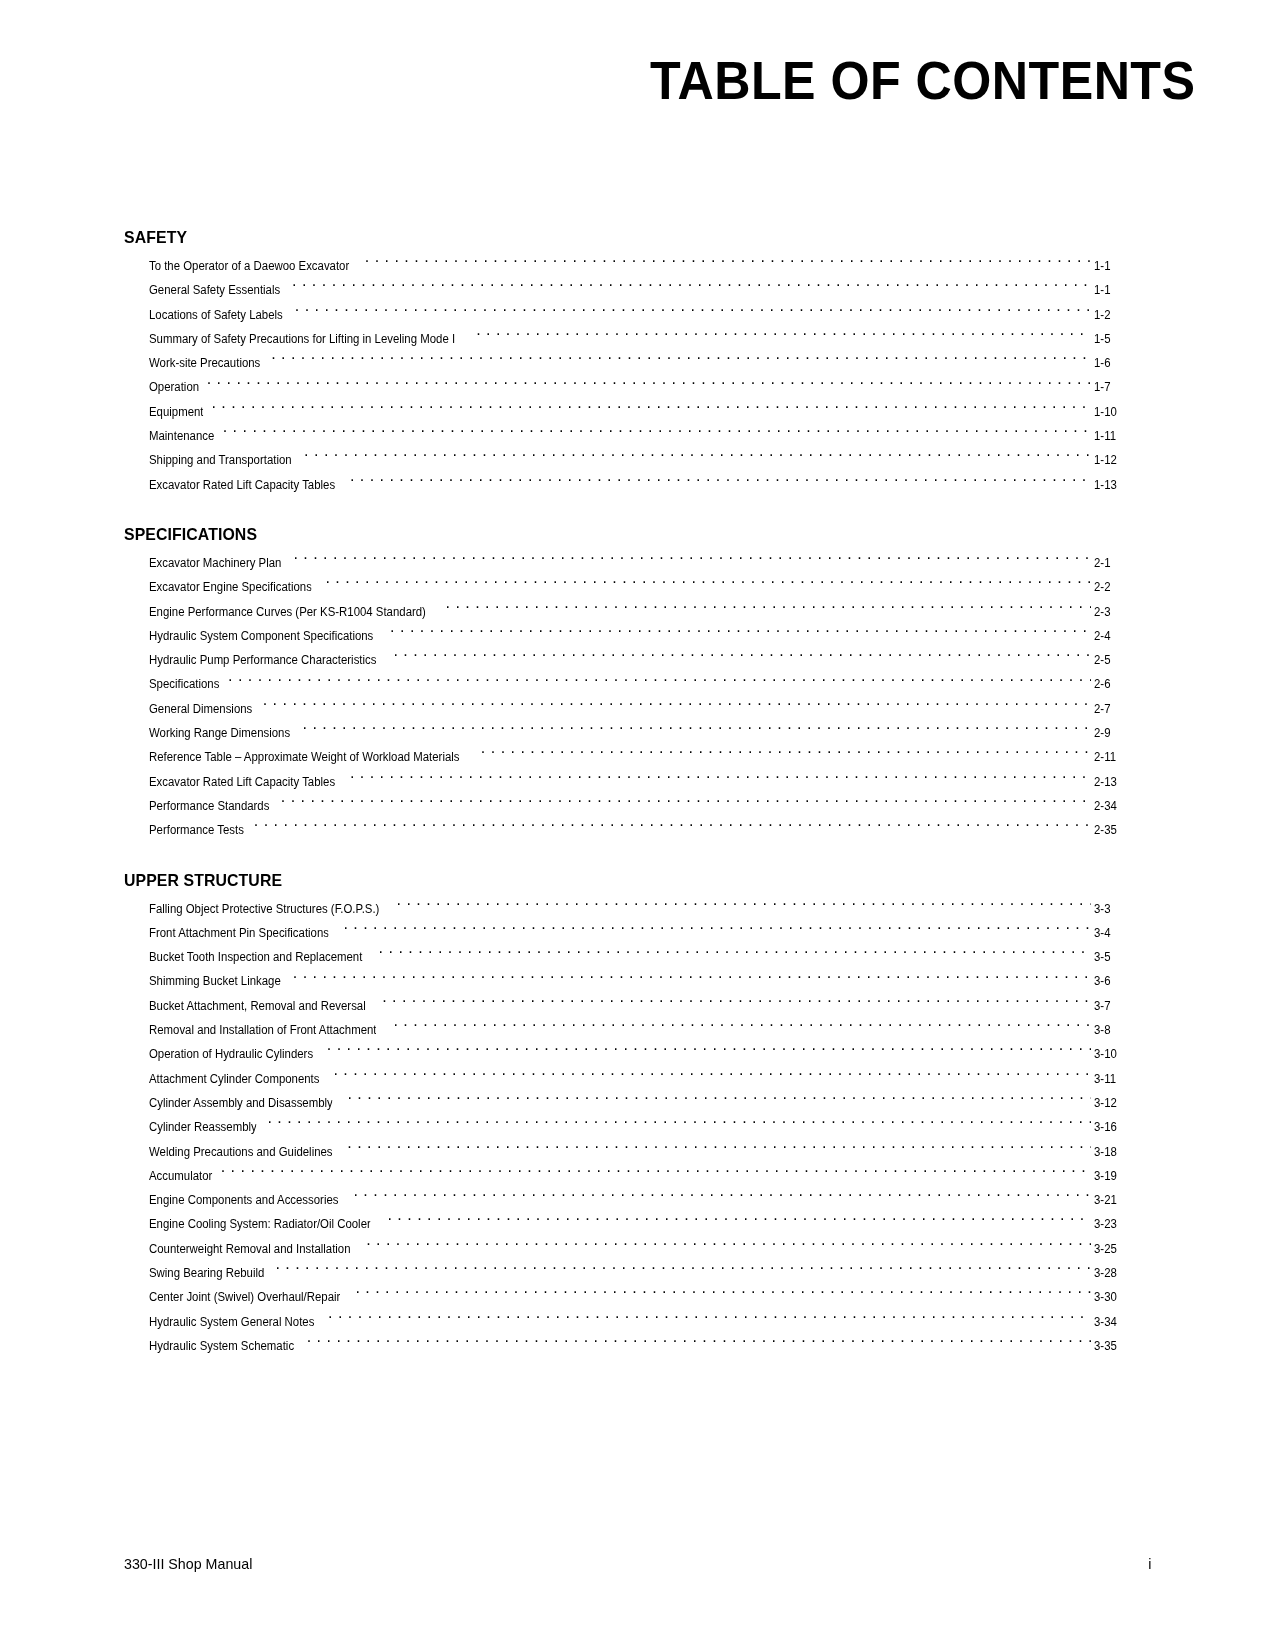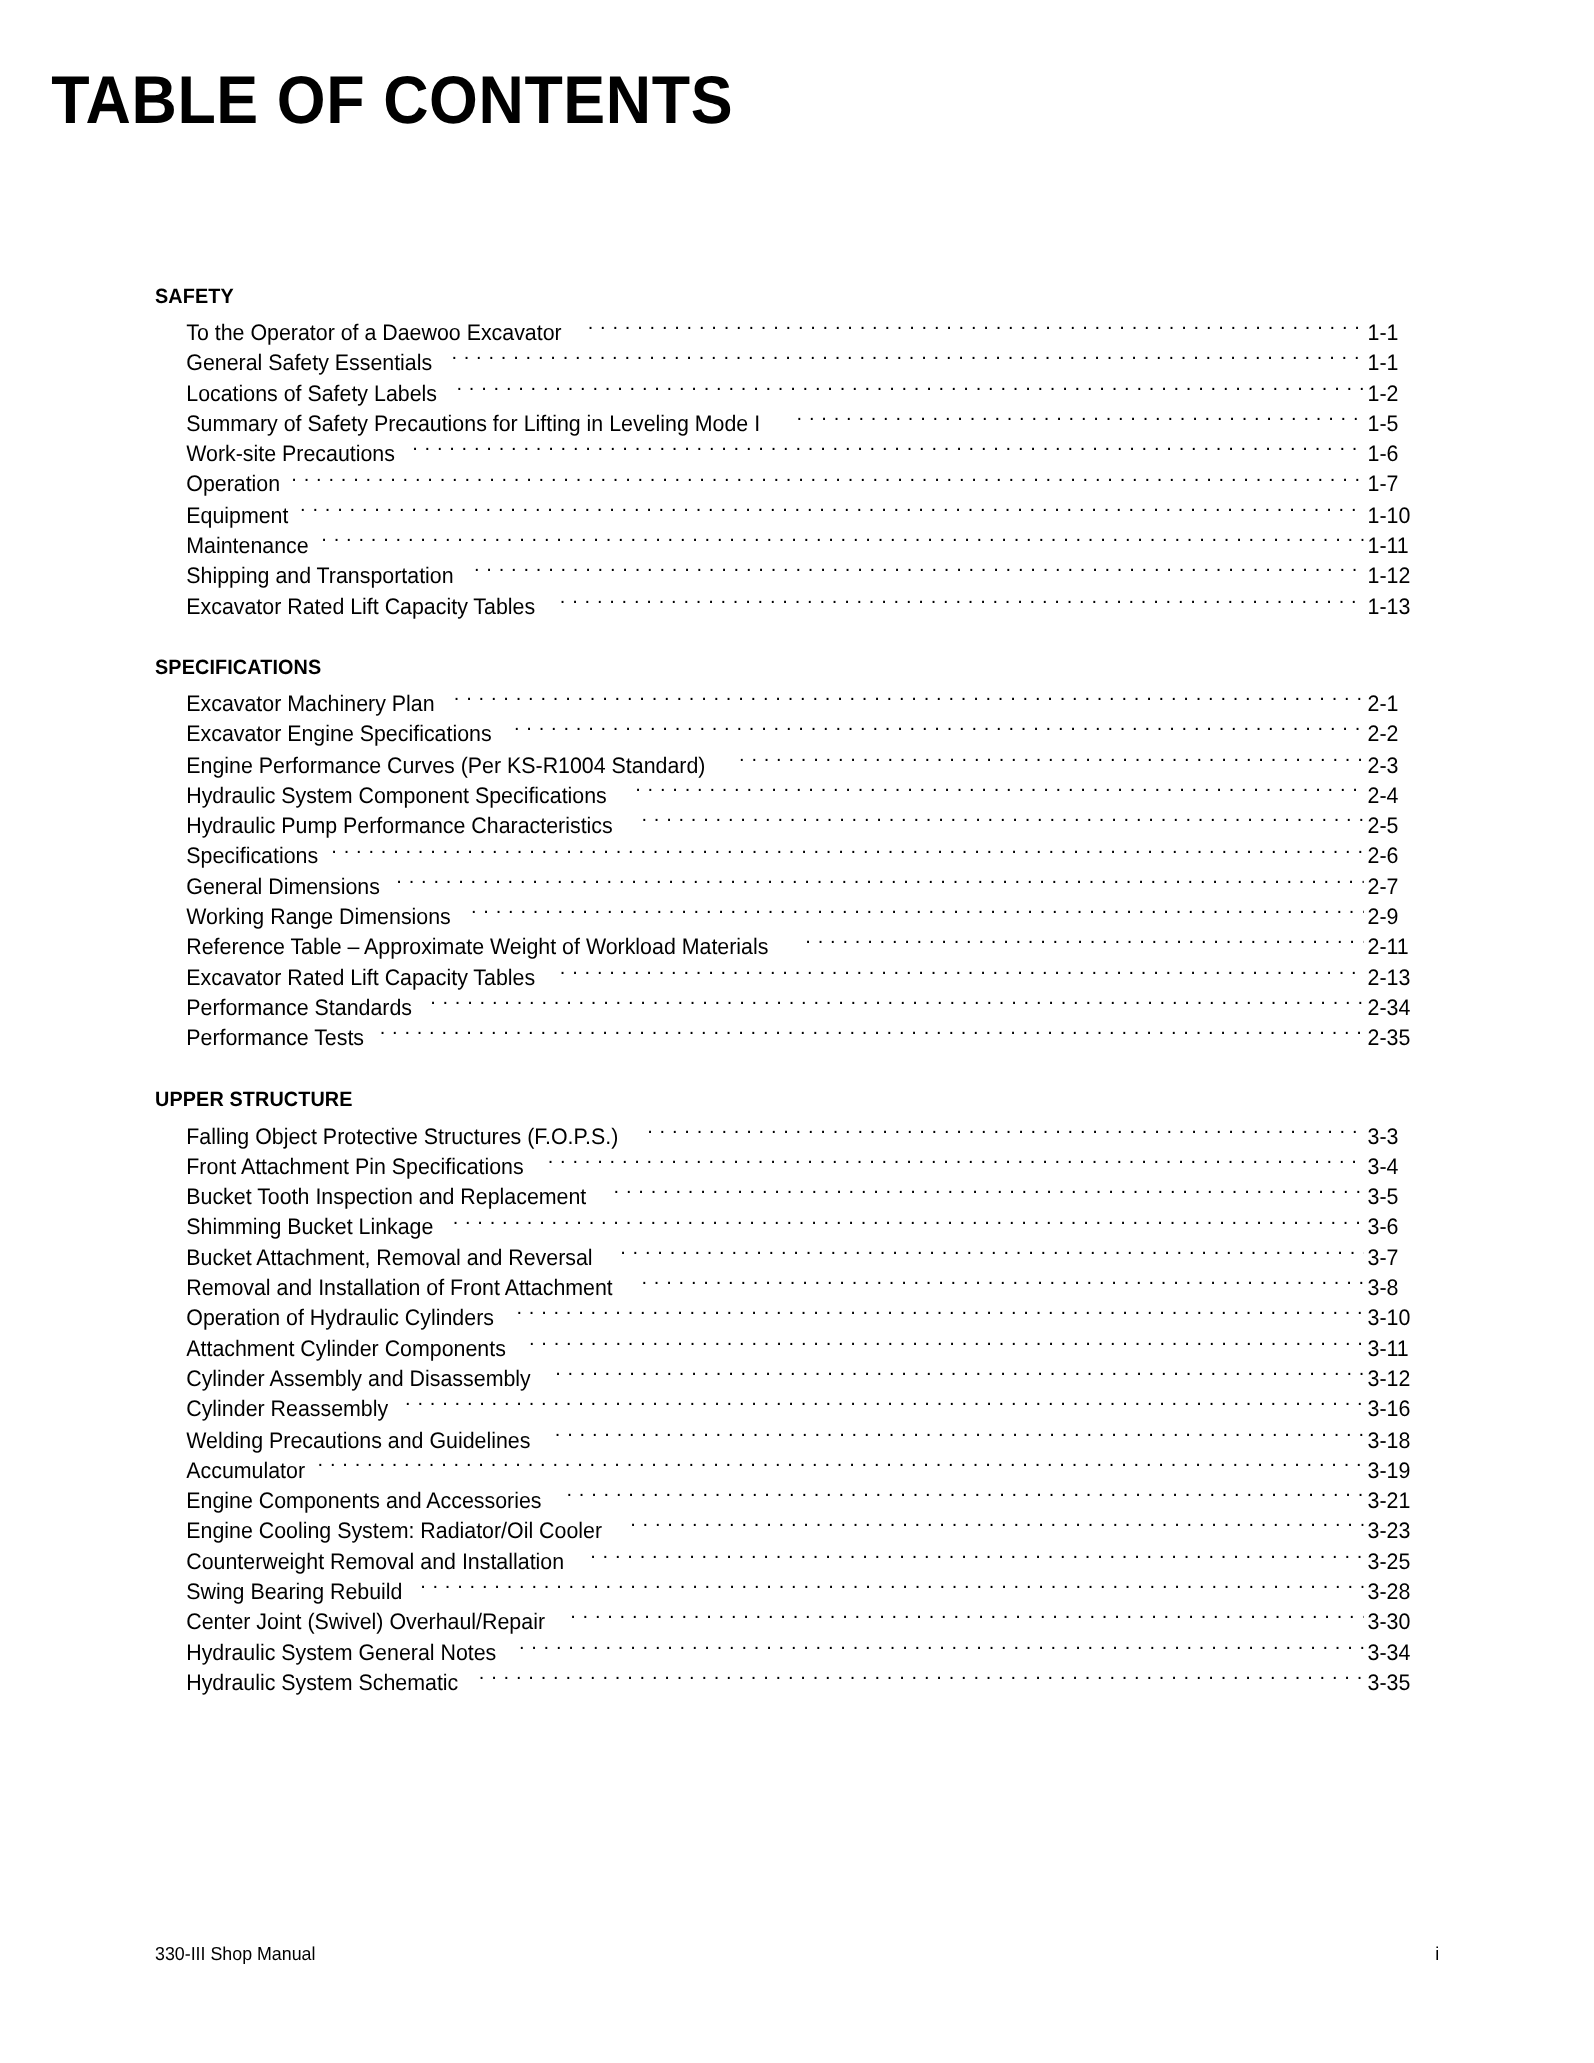--- a/index.html
+++ b/index.html
@@ -21,21 +21,21 @@
     box-sizing: border-box;
     overflow: hidden;
   }
 
   
   .title-block {
     position: absolute;
     top: 52px;
     left: 0;
     right: 80px;
-    text-align: left;
+    text-align: right;
   }
 
   .doc-title {
     font-size: 54px;
     font-weight: bold;
     letter-spacing: 0.5px;
     line-height: 1.05;
     transform: scaleX(0.93);
     transform-origin: right center;
     display: inline-block;
@@ -68,21 +68,21 @@
 
   .entries {
     list-style: none;
     margin: 0;
     padding: 0 0 0 25px;
   }
 
   .entry {
     display: flex;
     align-items: baseline;
-    font-size: 18px;
+    font-size: 12px;
     line-height: 24.3px;
     white-space: nowrap;
     justify-content: center;
   }
 
   .entry-title {
     transform: scaleX(0.95);
     transform-origin: left center;
     display: inline-block;
     flex: 0 0 auto;

